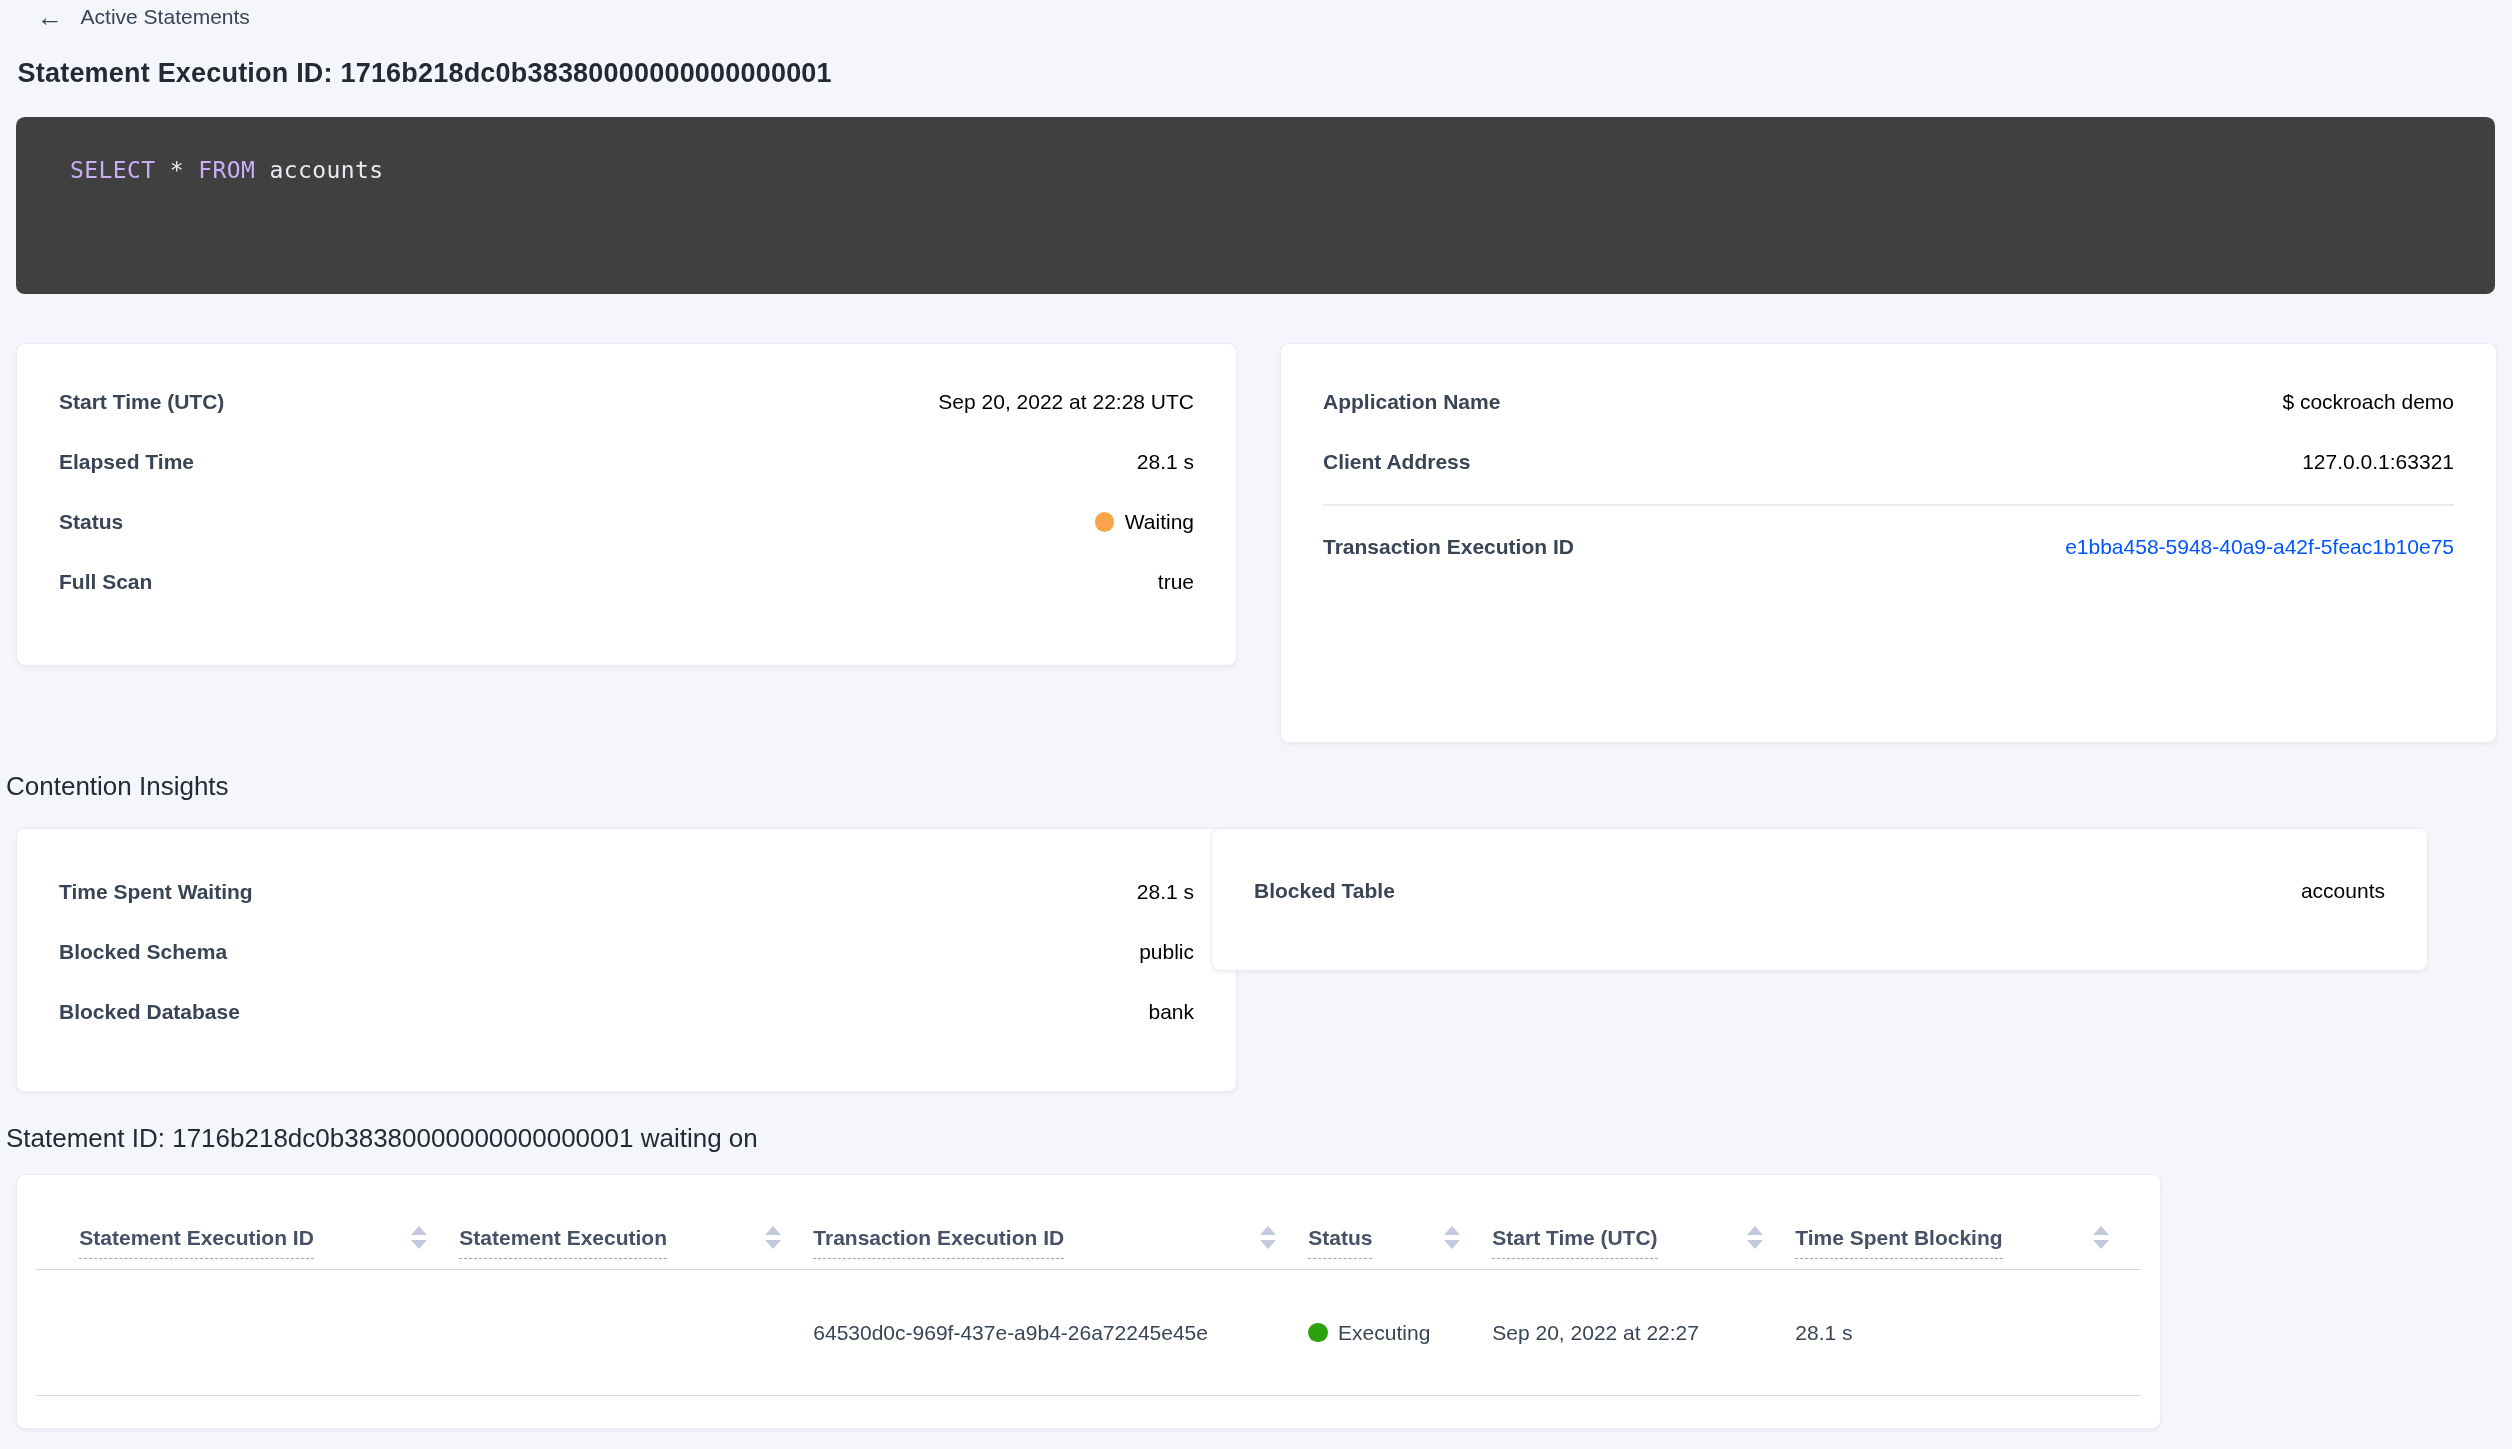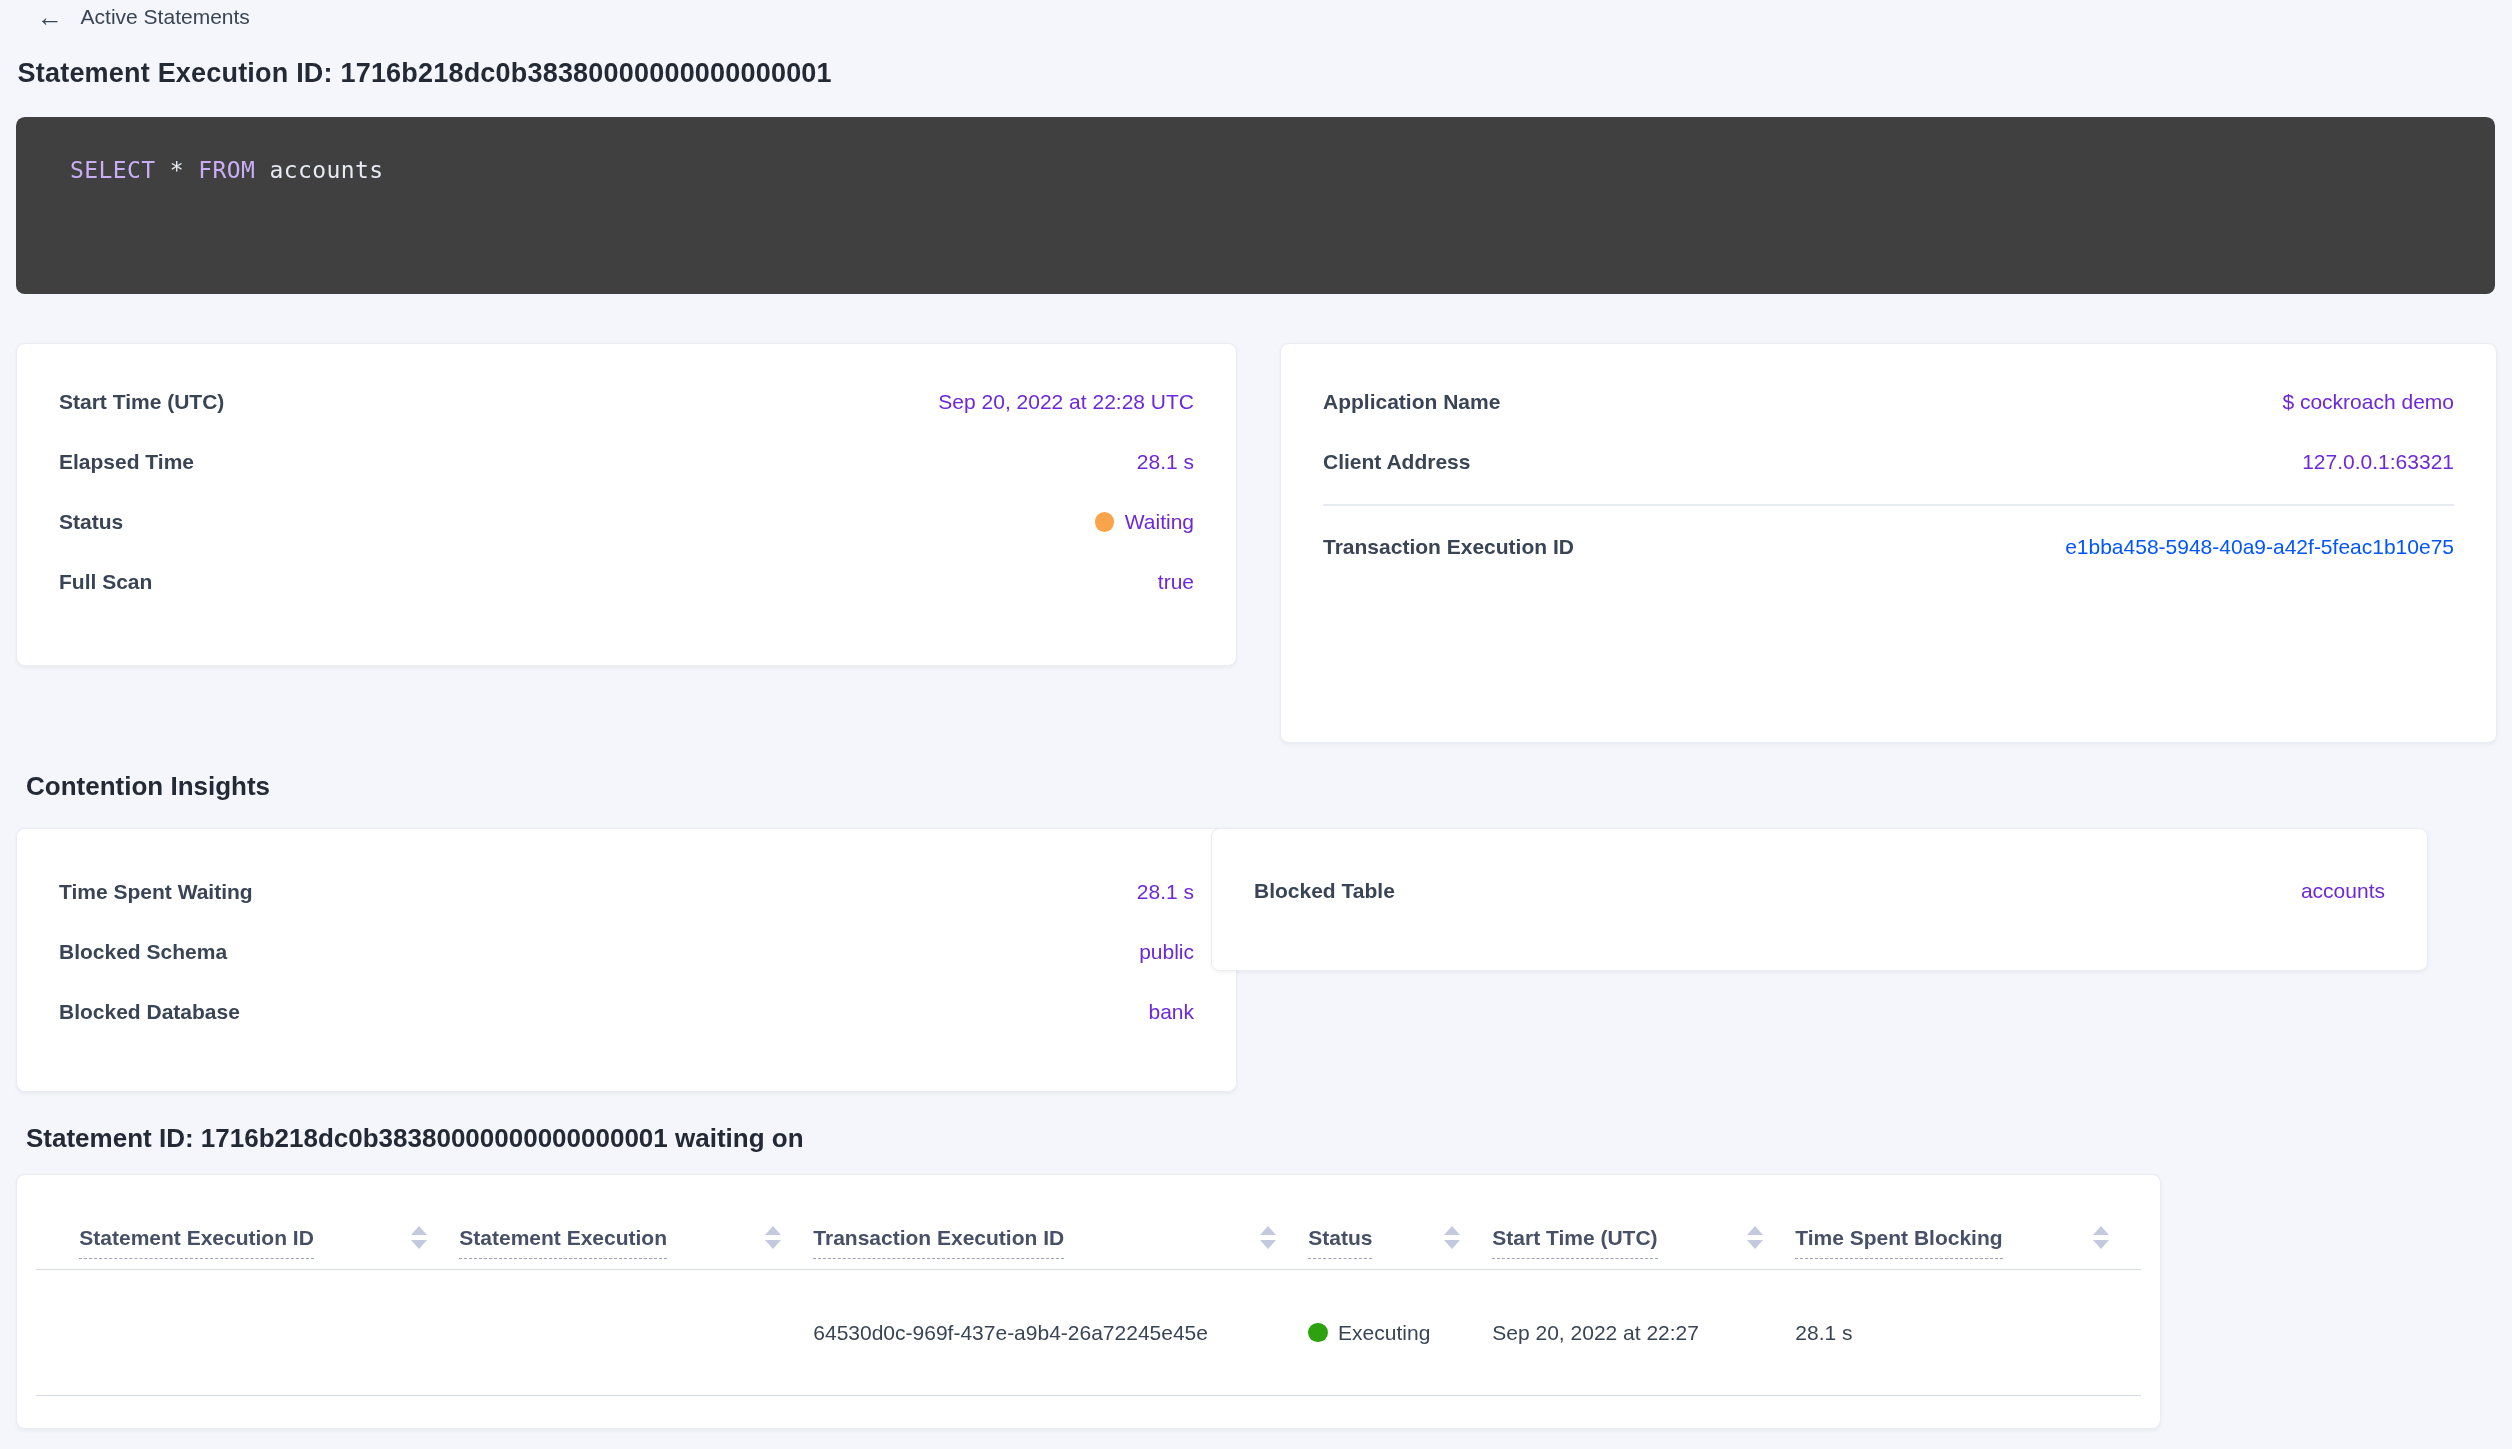--- a/index.html
+++ b/index.html
@@ -48,30 +48,30 @@
   #card-exec { left: 16px; top: 343px; width: 1221px; height: 323px; padding: 28px 0; }
   #card-session { left: 1280px; top: 343px; width: 1217px; height: 400px; padding: 28px 0; }
   #card-contention-left { left: 16px; top: 828px; width: 1221px; height: 264px; padding: 32.5px 0; }
   #card-contention-right { left: 1211px; top: 828px; width: 1217px; height: 143px; padding: 32px 0; }
 
   .detail-row {
     display: flex; justify-content: space-between; align-items: center;
     height: 60px; padding: 0 42px;
   }
   .lbl { font-weight: 700; font-size: 21px; color: #394455; }
-  .val { font-size: 21px; color: #6d28d9; text-align: right; }
+  .val { font-size: 21px; color: #000000; text-align: right; }
   .val.link { color: #0055ff; cursor: pointer; }
   .status-wrap { display: flex; align-items: center; gap: 10.5px; }
   .dot { display: inline-block; width: 19.3px; height: 19.3px; border-radius: 50%; }
   .divider { height: 1.8px; background: #e7ebf1; margin: 12.3px 42px 10.5px; }
 
   
   .section-heading {
-    position: absolute; left: 26px; margin: 0;
-    font-size: 26px; font-weight: 700; color: #242a35;
+    position: absolute; left: 6px; margin: 0;
+    font-size: 26px; font-weight: 400; color: #242a35;
   }
   #heading-contention { top: 771px; }
   #heading-waiting { top: 1123px; }
 
   
   #table-card { left: 16px; top: 1174px; width: 2145px; height: 255px; padding: 0; }
   .tbl-grid {
     display: grid;
     grid-template-columns: 380px 354px 495px 184px 303px auto;
     margin: 0 19.3px; padding-left: 43px; text-align: right;

